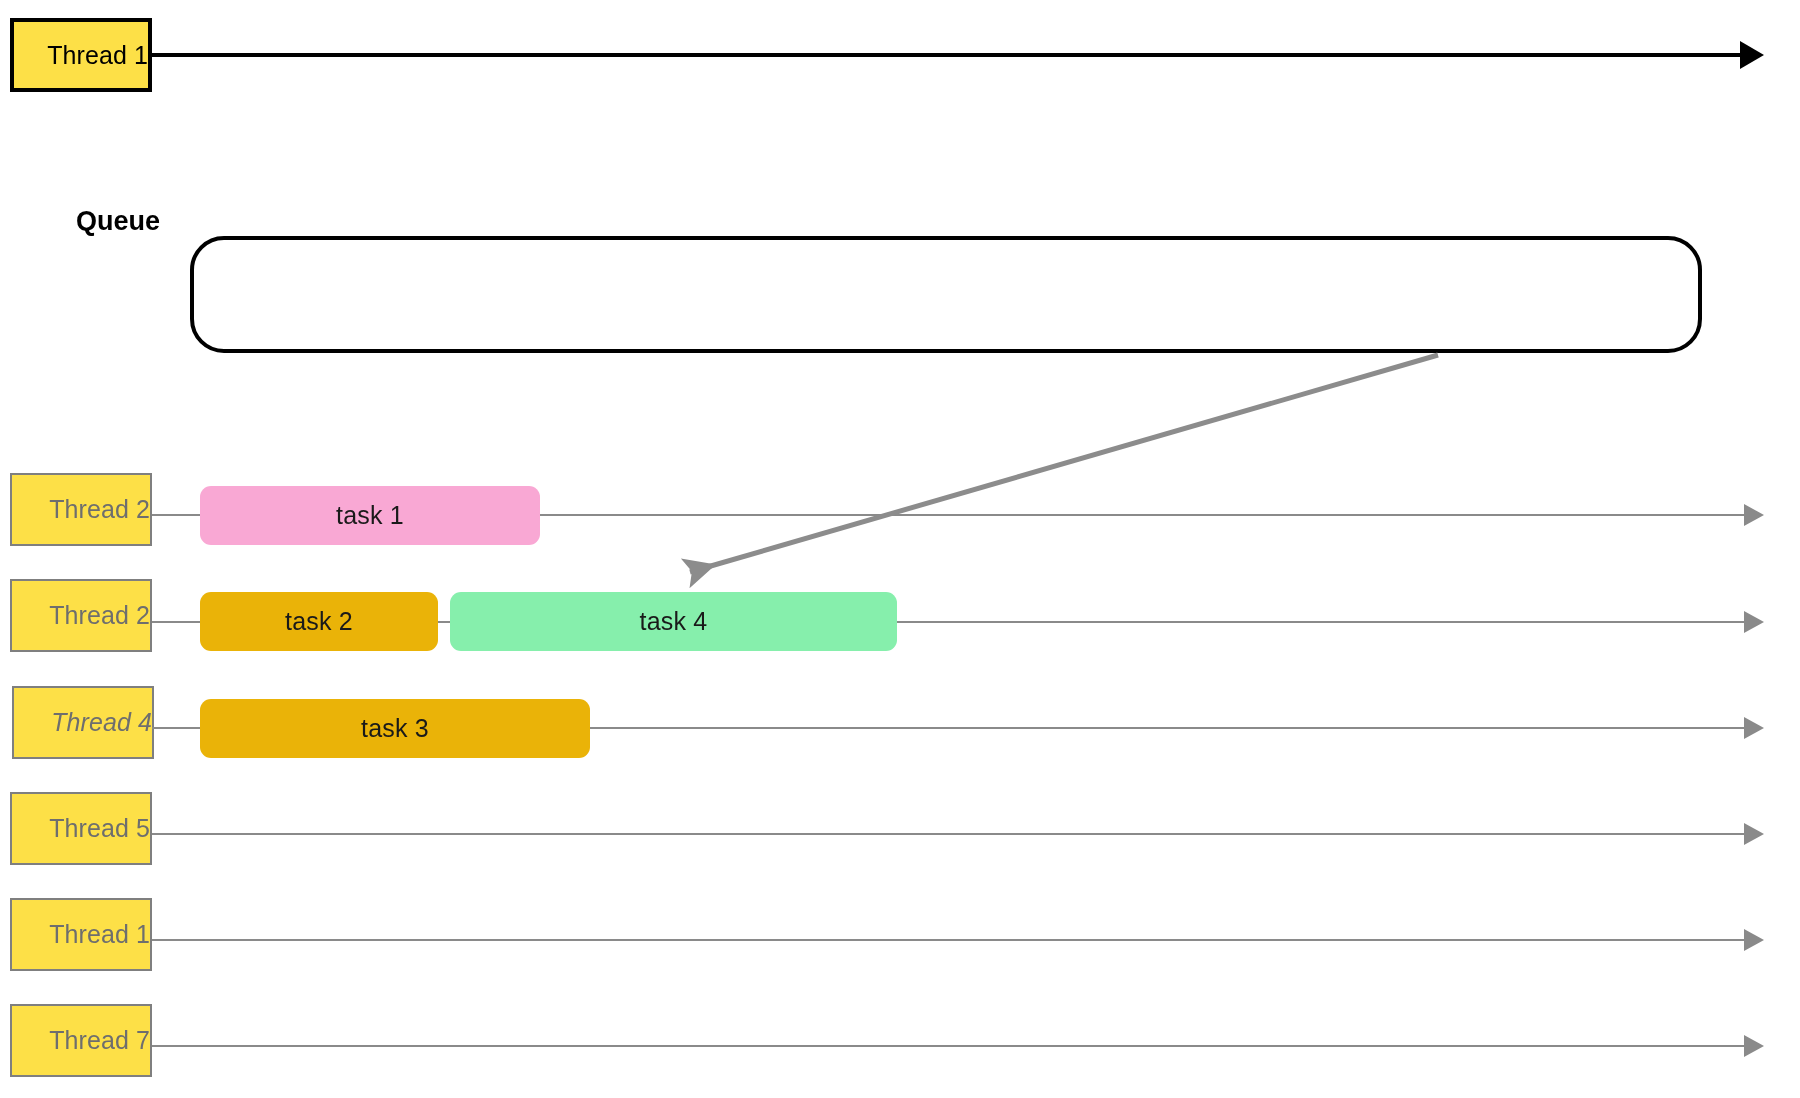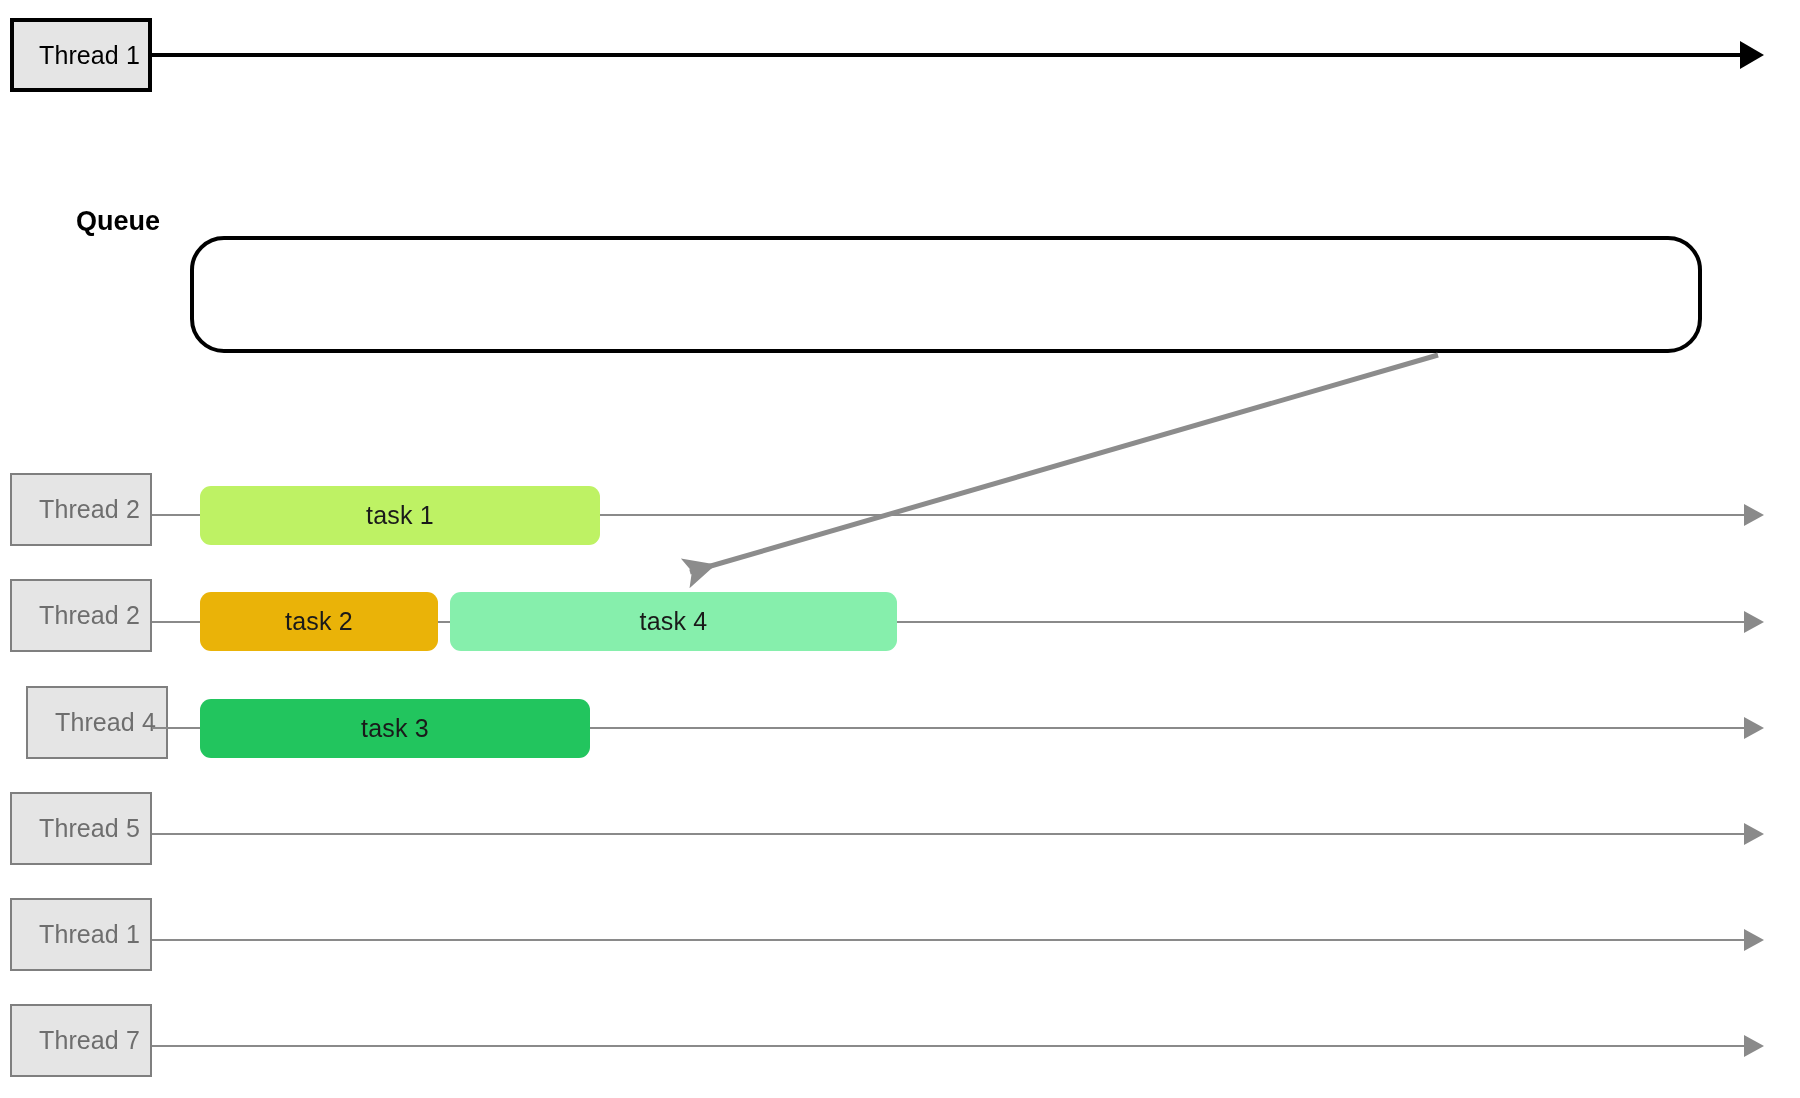--- a/index.html
+++ b/index.html
@@ -17,22 +17,22 @@
     height: 1098px;
     background: #ffffff;
     overflow: hidden;
   }
   
   .thread-box {
     position: absolute;
     box-sizing: border-box;
     display: flex;
     align-items: center;
-    justify-content: center;
-    background: #e5e5e5;
+    justify-content: flex-end;
+    background: #fde047;
   }
   .thread-box .thread-label {
     font-size: 25px;
     line-height: 1;
     padding-left: 17px;
     white-space: nowrap;
     letter-spacing: 0.1px;
   }
   .thread-box.primary {
     border: 4px solid #000000;
@@ -151,21 +151,21 @@
         <div class="line" style="width: 1592px;"></div>
         <div class="arrow-head" style="left: 1592px;"></div>
       </div>
       <div class="thread-box secondary" style="left: 10px; top: 579px; width: 142px; height: 73px;">
         <span class="thread-label">Thread 2</span>
       </div>
       <div class="timeline secondary" style="left: 152px; top: 622px;">
         <div class="line" style="width: 1592px;"></div>
         <div class="arrow-head" style="left: 1592px;"></div>
       </div>
-      <div class="thread-box secondary" style="left: 26px; top: 686px; width: 142px; height: 73px;">
+      <div class="thread-box secondary" style="left: 12px; top: 686px; width: 142px; height: 73px; font-style: italic;">
         <span class="thread-label">Thread 4</span>
       </div>
       <div class="timeline secondary" style="left: 152px; top: 728px;">
         <div class="line" style="width: 1592px;"></div>
         <div class="arrow-head" style="left: 1592px;"></div>
       </div>
       <div class="thread-box secondary" style="left: 10px; top: 792px; width: 142px; height: 73px;">
         <span class="thread-label">Thread 5</span>
       </div>
       <div class="timeline secondary" style="left: 152px; top: 834px;">
@@ -182,30 +182,30 @@
       <div class="thread-box secondary" style="left: 10px; top: 1004px; width: 142px; height: 73px;">
         <span class="thread-label">Thread 7</span>
       </div>
       <div class="timeline secondary" style="left: 152px; top: 1046px;">
         <div class="line" style="width: 1592px;"></div>
         <div class="arrow-head" style="left: 1592px;"></div>
       </div>
     </div>
 
   <div id="tasks-layer">
-      <div class="task-bar" style="left: 200px; top: 486px; width: 400px; height: 59px; background: #bef264;">
+      <div class="task-bar" style="left: 200px; top: 486px; width: 340px; height: 59px; background: #f9a8d4;">
         <span>task 1</span>
       </div>
       <div class="task-bar" style="left: 200px; top: 592px; width: 238px; height: 59px; background: #eab308;">
         <span>task 2</span>
       </div>
       <div class="task-bar" style="left: 450px; top: 592px; width: 447px; height: 59px; background: #86efac;">
         <span>task 4</span>
       </div>
-      <div class="task-bar" style="left: 200px; top: 699px; width: 390px; height: 59px; background: #22c55e; justify-content: center;">
+      <div class="task-bar" style="left: 200px; top: 699px; width: 390px; height: 59px; background: #eab308; justify-content: center;">
         <span>task 3</span>
       </div>
     </div>
 
   <svg class="dispatch-arrow" id="dispatch-arrow-svg" viewBox="0 0 1800 1098" xmlns="http://www.w3.org/2000/svg">
     <defs>
       <marker id="dispatch-head" markerWidth="7" markerHeight="7" refX="5.6" refY="3.5" orient="auto" markerUnits="strokeWidth">
         <path d="M 6.6 0.4 L 0.2 3.5 L 6.6 6.6 L 5.2 3.5 Z" fill="#8c8c8c"></path>
       </marker>
     </defs>

